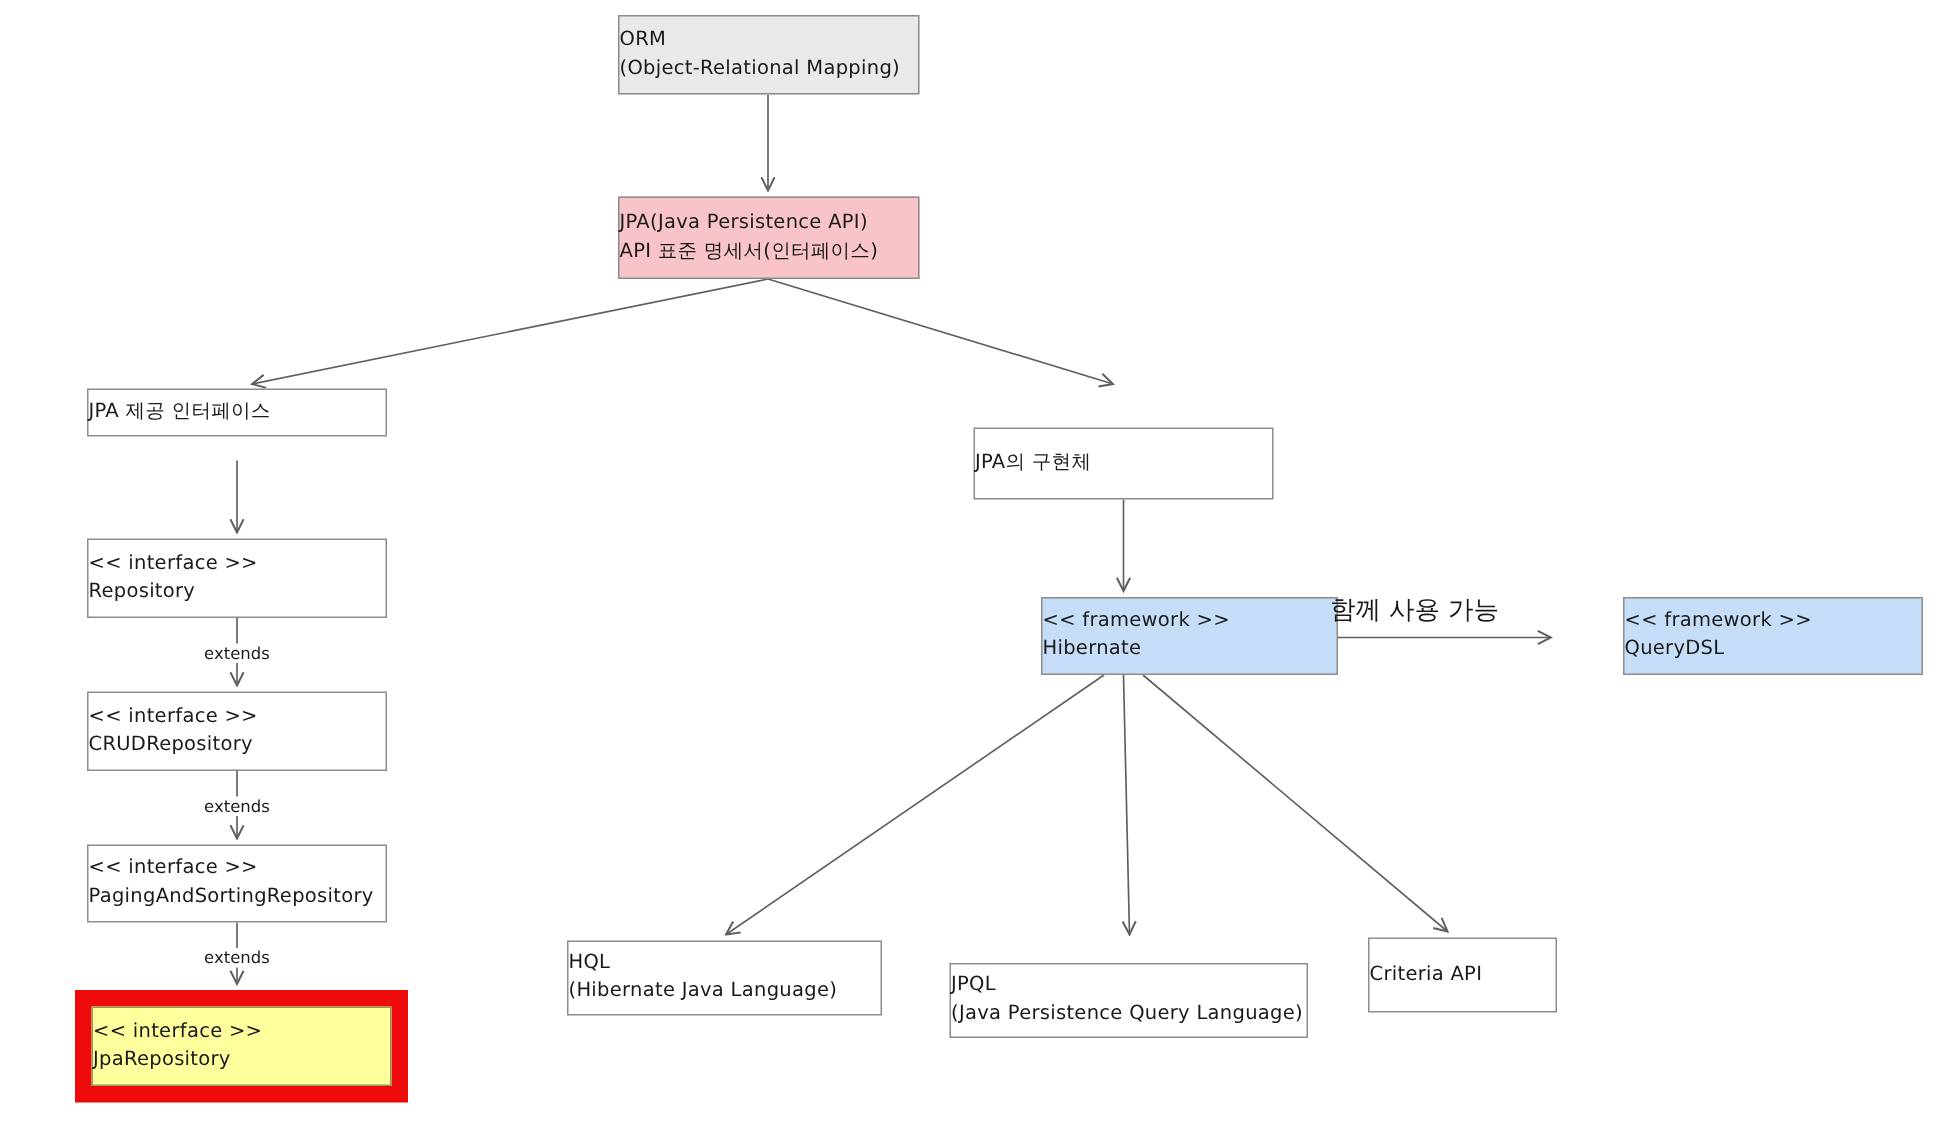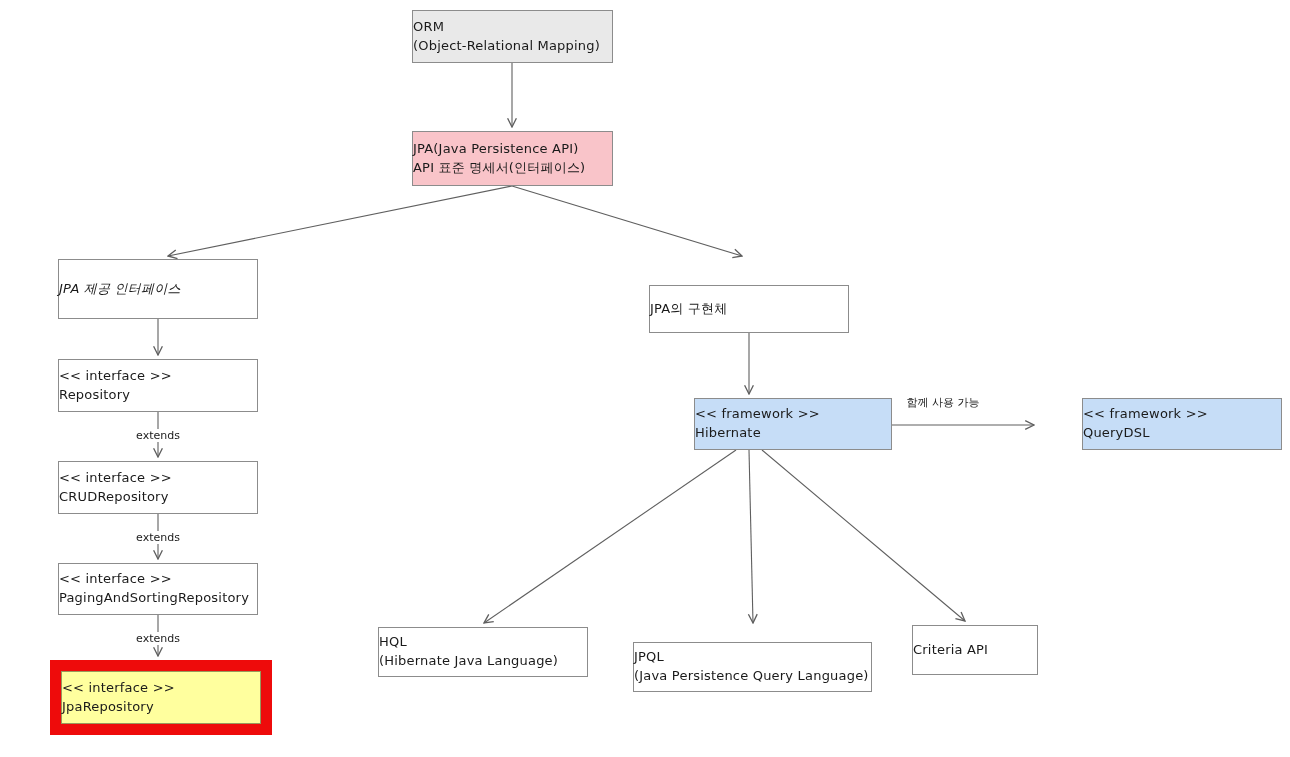--- a/index.html
+++ b/index.html
@@ -44,21 +44,21 @@
     background: var(--red-border, #ee0b0b);
   }
   .edge-label {
     position: absolute;
     transform: translateX(-50%);
     background: #ffffff;
     font-size: 11px;
     padding: 0 3px;
     white-space: nowrap;
   }
-  .edge-label.kr { font-size: 11px; background: transparent; }
+  .edge-label.kr { font-size: 17px; background: transparent; }
 </style>
 </head>
 <body>
 
 <div id="canvas">
 
   <svg id="edges" viewBox="0 0 1290 757" xmlns="http://www.w3.org/2000/svg">
     <defs>
       <marker id="ah" viewBox="0 0 10 10" markerWidth="11" markerHeight="11" refX="9" refY="5" orient="auto-start-reverse" markerUnits="userSpaceOnUse">
         <path class="arrowhead-path" d="M1,1 L9,5 L1,9"></path>
@@ -81,21 +81,21 @@
   <div class="box gray" style="left:412px; top:10px; width:201px; height:53px;">
     <div>ORM</div>
     <div>(Object-Relational Mapping)</div>
   </div>
 
   <div class="box pink" style="left:412px; top:131px; width:201px; height:55px;">
     <div>JPA(Java Persistence API)</div>
     <div>API 표준 명세서(인터페이스)</div>
   </div>
 
-  <div class="box" style="left:58px; top:259px; width:200px; height:60px;font-style:italic;">
+  <div class="box" style="left:58px; top:259px; width:200px; height:32px;">
     <div>JPA 제공 인터페이스</div>
   </div>
 
   <div class="box" style="left:58px; top:359px; width:200px; height:53px;">
     <div>&lt;&lt; interface &gt;&gt;</div>
     <div>Repository</div>
   </div>
 
   <div class="edge-label" style="left:158px; top:429px;">extends</div>
 

